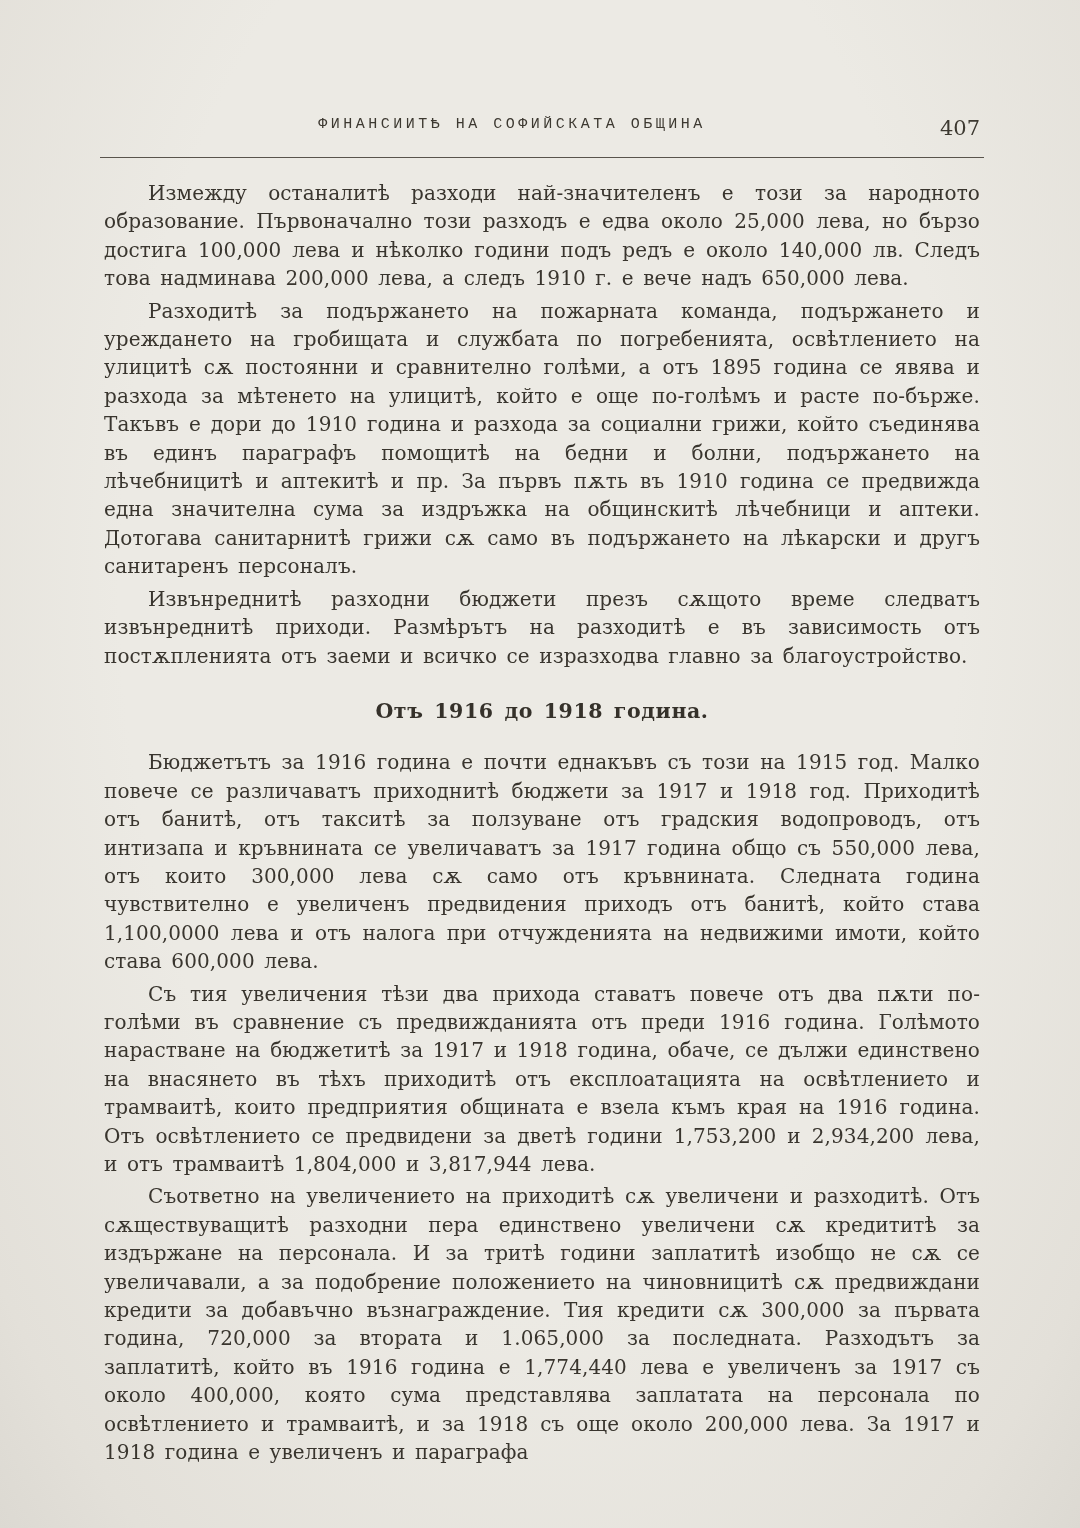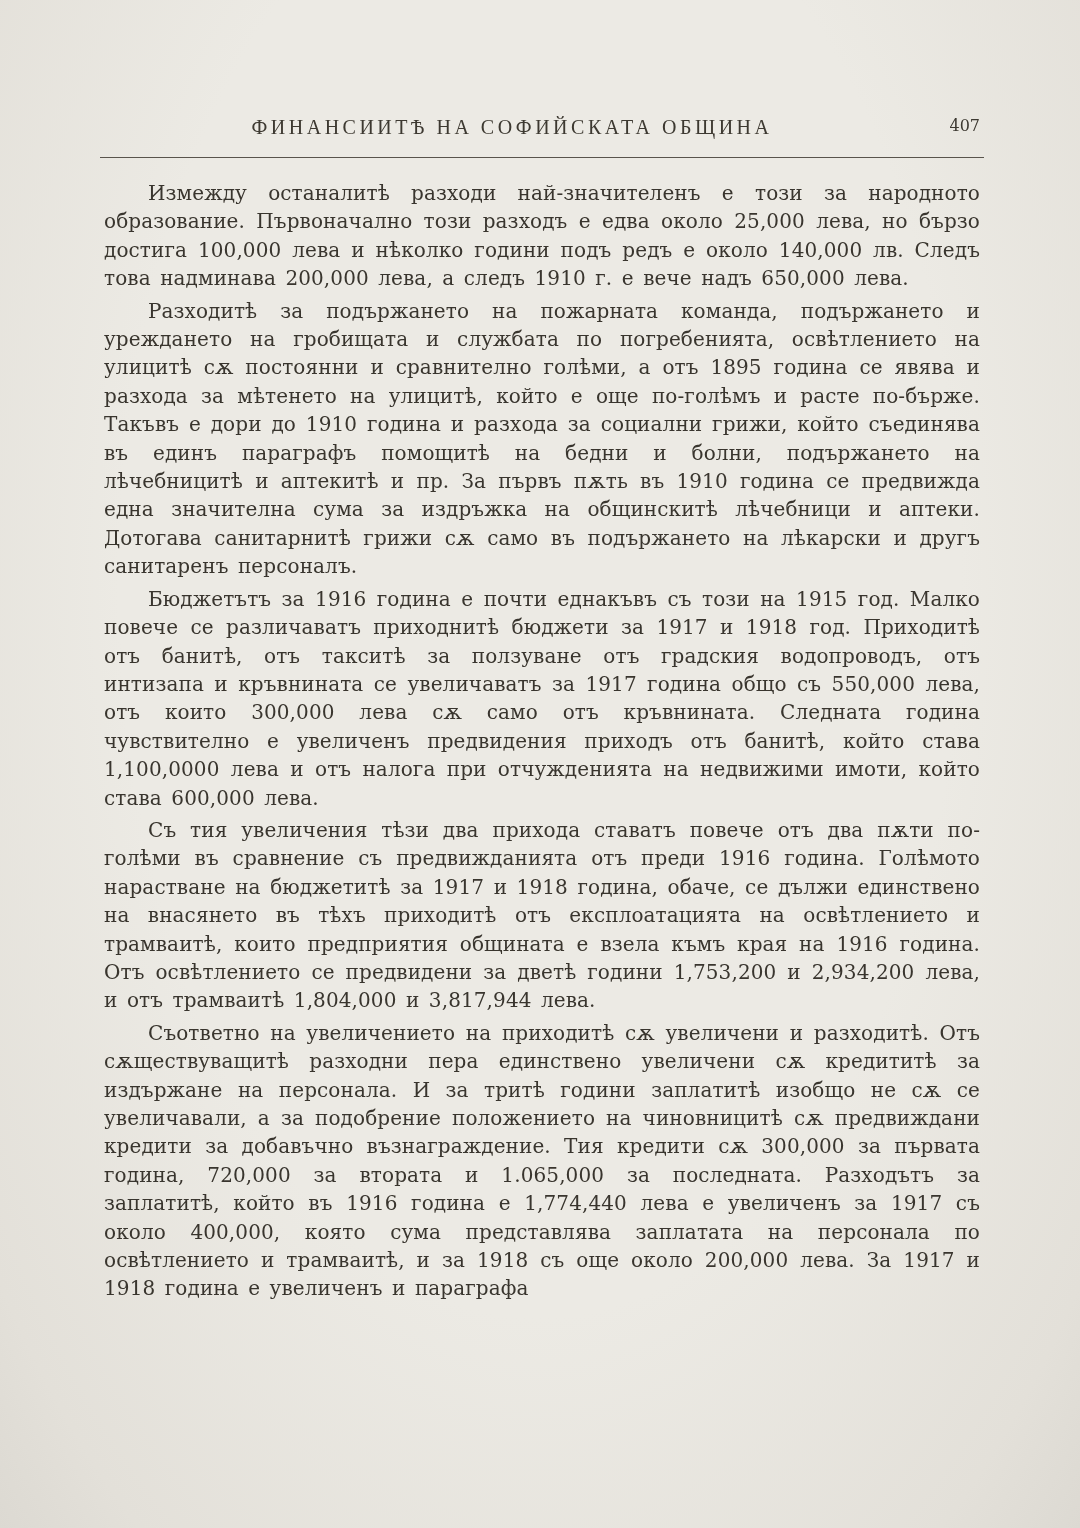--- a/index.html
+++ b/index.html
@@ -23,33 +23,33 @@
     color: #38342d;
     overflow: hidden;
   }
   .page-header {
     position: relative;
     height: 32px;
   }
   .running-title {
     display: block;
     text-align: center;
-    font-family: Liberation Serif, serif;
-    font-size: 20px;
+    font-family: Liberation Mono, monospace;
+    font-size: 15px;
     letter-spacing: 3.5px;
     color: #3d3931;
     white-space: nowrap;
     padding-right: 60px;
   }
   .page-number {
     position: absolute;
     right: 4px;
     top: 0;
     font-family: "DejaVu Serif", "Liberation Serif", serif;
-    font-size: 16px;
+    font-size: 21px;
     color: #3d3931;
   }
   .header-rule {
     border: none;
     border-top: 1.6px solid #59544c;
     margin: 9px 0 0 0;
   }
   .page-body {
     margin-top: 21px;
     font-size: 20px;
@@ -81,20 +81,22 @@
   <div class="page-header">
     <span class="running-title">ФИНАНСИИТѢ НА СОФИЙСКАТА ОБЩИНА</span>
     <span class="page-number">407</span>
   </div>
 
   <hr class="header-rule">
 
   <div class="page-body">
     <p class="para">Измежду останалитѣ разходи най-значителенъ е този за народното образование. Първоначално този разходъ е едва около 25,000 лева, но бързо достига 100,000 лева и нѣколко години подъ редъ е около 140,000 лв. Следъ това надминава 200,000 лева, а следъ 1910 г. е вече надъ 650,000 лева.</p>
     <p class="para">Разходитѣ за подържането на пожарната команда, подържането и уреждането на гробищата и службата по погребенията, освѣтлението на улицитѣ сѫ постоянни и сравнително голѣми, а отъ 1895 година се явява и разхода за мѣтенето на улицитѣ, който е още по-голѣмъ и расте по-бърже. Такъвъ е дори до 1910 година и разхода за социални грижи, който съединява въ единъ параграфъ помощитѣ на бедни и болни, подържането на лѣчебницитѣ и аптекитѣ и пр. За първъ пѫть въ 1910 година се предвижда една значителна сума за издръжка на общинскитѣ лѣчебници и аптеки. Дотогава санитарнитѣ грижи сѫ само въ подържането на лѣкарски и другъ санитаренъ персоналъ.</p>
+    <p class="para">Извънреднитѣ разходни бюджети презъ сѫщото време следватъ извънреднитѣ приходи. Размѣрътъ на разходитѣ е въ зависимость отъ постѫпленията отъ заеми и всичко се изразходва главно за благоустройство.</p>
 
+    <h2 class="section-heading">Отъ 1916 до 1918 година.</h2>
 
     <p class="para">Бюджетътъ за 1916 година е почти еднакъвъ съ този на 1915 год. Малко повече се различаватъ приходнитѣ бюджети за 1917 и 1918 год. Приходитѣ отъ банитѣ, отъ такситѣ за ползуване отъ градския водопроводъ, отъ интизапа и кръвнината се увеличаватъ за 1917 година общо съ 550,000 лева, отъ които 300,000 лева сѫ само отъ кръвнината. Следната година чувствително е увеличенъ предвидения приходъ отъ банитѣ, който става 1,100,0000 лева и отъ налога при отчужденията на недвижими имоти, който става 600,000 лева.</p>
     <p class="para">Съ тия увеличения тѣзи два прихода ставатъ повече отъ два пѫти по-голѣми въ сравнение съ предвижданията отъ преди 1916 година. Голѣмото нарастване на бюджетитѣ за 1917 и 1918 година, обаче, се дължи единствено на внасянето въ тѣхъ приходитѣ отъ експлоатацията на освѣтлението и трамваитѣ, които предприятия общината е взела къмъ края на 1916 година. Отъ освѣтлението се предвидени за дветѣ години 1,753,200 и 2,934,200 лева, и отъ трамваитѣ 1,804,000 и 3,817,944 лева.</p>
     <p class="para">Съответно на увеличението на приходитѣ сѫ увеличени и разходитѣ. Отъ сѫществуващитѣ разходни пера единствено увеличени сѫ кредититѣ за издържане на персонала. И за тритѣ години заплатитѣ изобщо не сѫ се увеличавали, а за подобрение положението на чиновницитѣ сѫ предвиждани кредити за добавъчно възнаграждение. Тия кредити сѫ 300,000 за първата година, 720,000 за втората и 1.065,000 за последната. Разходътъ за заплатитѣ, който въ 1916 година е 1,774,440 лева е увеличенъ за 1917 съ около 400,000, която сума представлява заплатата на персонала по освѣтлението и трамваитѣ, и за 1918 съ още около 200,000 лева. За 1917 и 1918 година е увеличенъ и параграфа</p>
   </div>
 
 </div>
 
 </body></html>

